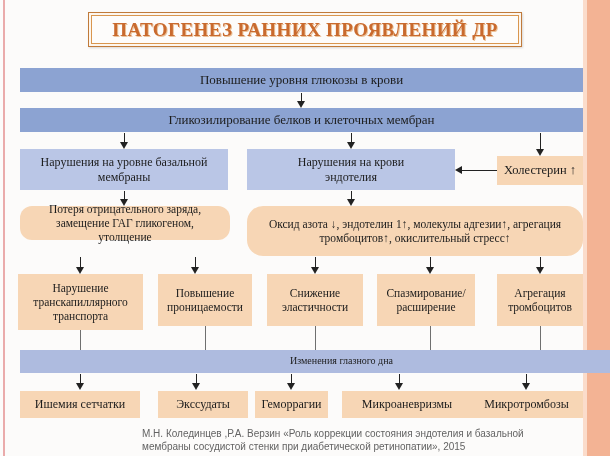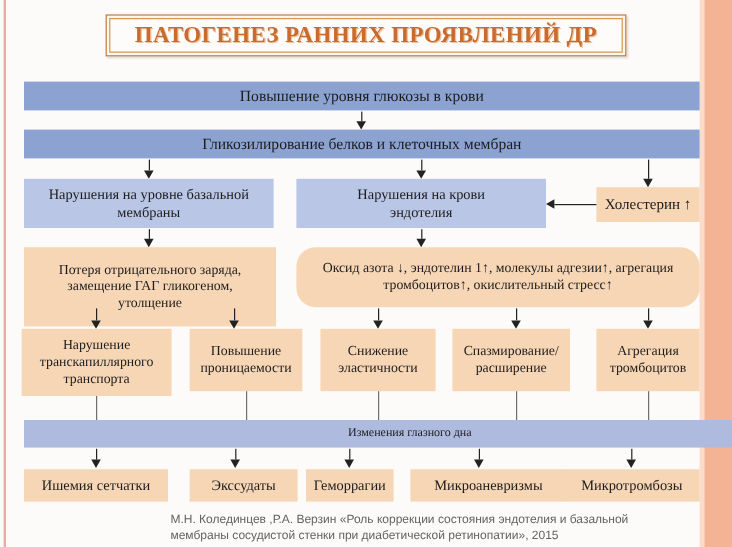--- a/index.html
+++ b/index.html
@@ -89,21 +89,21 @@
 
   <div class="box box-blue" style="left:20px;top:149px;width:208px;height:41px;padding:0 8px;box-sizing:border-box;">Нарушения на уровне базальной мембраны</div>
   <div class="box box-blue" style="left:247px;top:149px;width:208px;height:41px;padding:0 28px;box-sizing:border-box;">Нарушения на крови эндотелия</div>
   <div class="box peach" style="left:497px;top:156px;width:86px;height:29px;font-size:12.5px;">Холестерин ↑</div>
 
   <div class="ha" style="left:462px;top:170px;width:35px;"></div>
 
   <div class="va" style="left:124px;top:191px;height:8px;"></div>
   <div class="va" style="left:351px;top:191px;height:8px;"></div>
 
-  <div class="box peach" style="left:20px;top:206px;width:210px;height:66px;padding:0 10px;box-sizing:border-box;">Потеря отрицательного заряда, замещение ГАГ гликогеном, утолщение</div>
+  <div class="box peach" style="left:20px;top:206px;width:210px;height:34px;padding:0 10px;box-sizing:border-box;border-radius:12px;">Потеря отрицательного заряда, замещение ГАГ гликогеном, утолщение</div>
   <div class="box peach" style="left:247px;top:206px;width:336px;height:50px;padding:0 8px;box-sizing:border-box;border-radius:16px;">Оксид азота ↓, эндотелин 1↑, молекулы адгезии↑, агрегация тромбоцитов↑, окислительный стресс↑</div>
 
   <div class="va" style="left:80px;top:257px;height:10px;"></div>
   <div class="va" style="left:195px;top:257px;height:10px;"></div>
   <div class="va" style="left:315px;top:257px;height:10px;"></div>
   <div class="va" style="left:430px;top:257px;height:10px;"></div>
   <div class="va" style="left:540px;top:257px;height:10px;"></div>
 
   <div class="box peach-sm" style="left:18px;top:274px;width:125px;height:56px;padding:0 4px;box-sizing:border-box;">Нарушение транскапиллярного транспорта</div>
   <div class="box peach-sm" style="left:158px;top:274px;width:94px;height:52px;padding:0 4px;box-sizing:border-box;">Повышение проницаемости</div>

